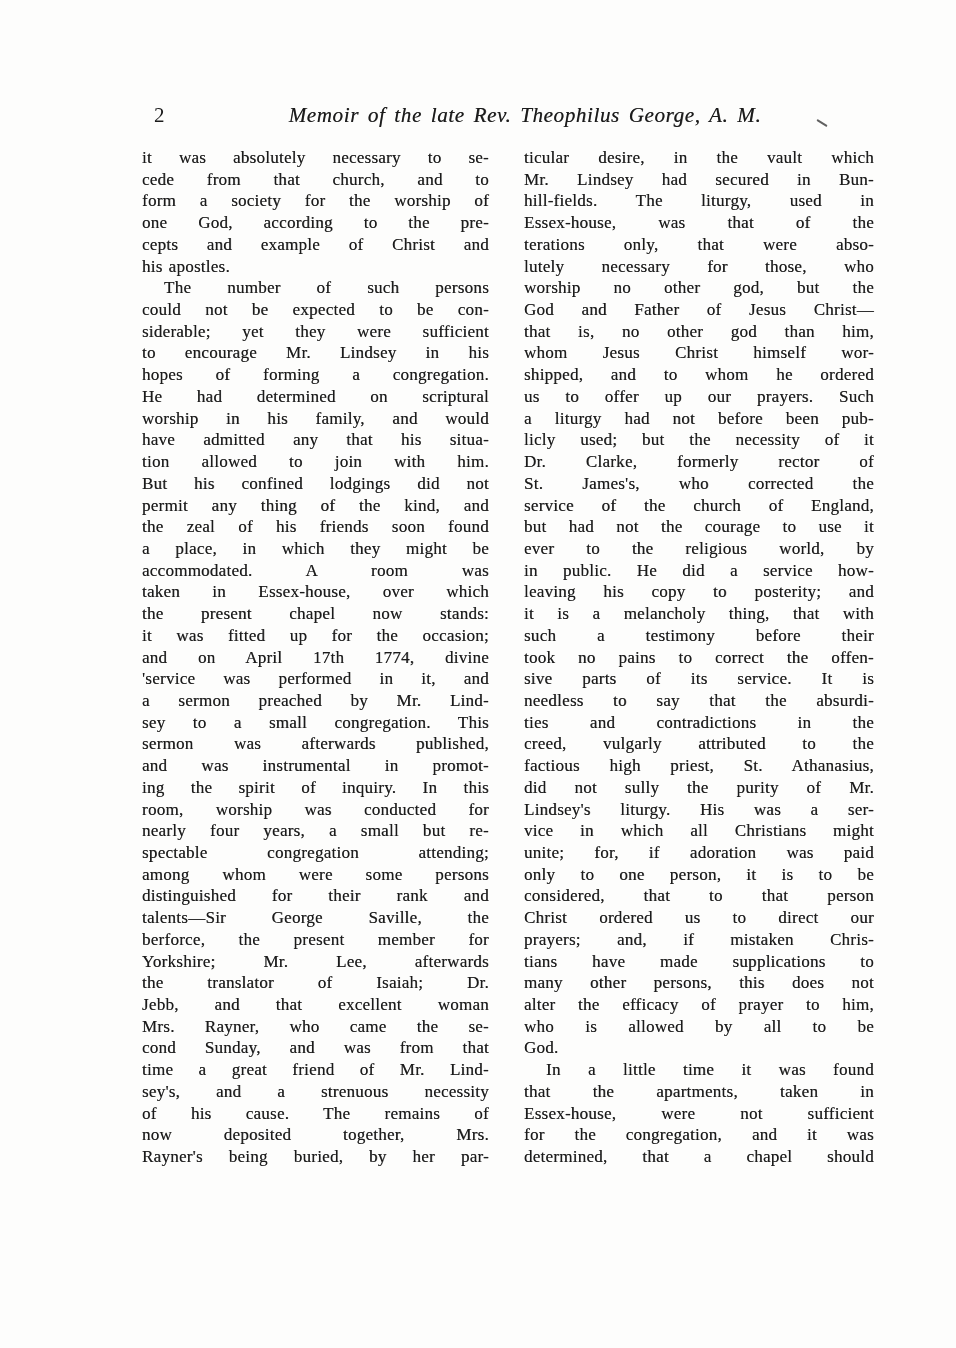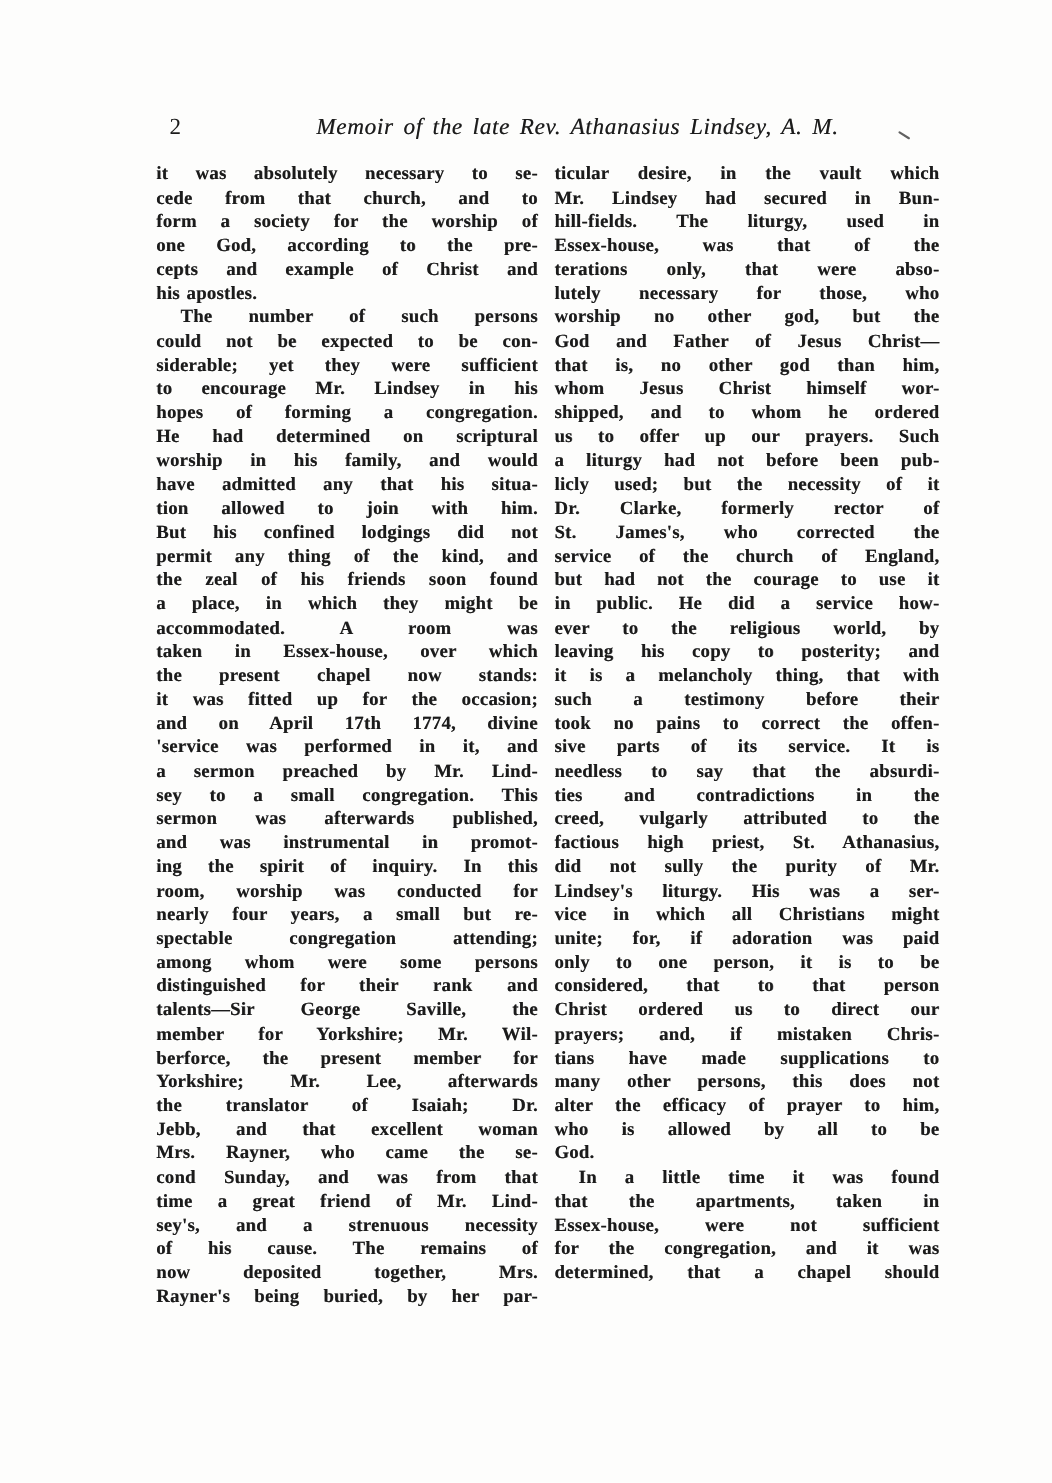--- a/index.html
+++ b/index.html
@@ -52,24 +52,23 @@
     background: #3a3a3a;
     transform: rotate(32deg);
     border-radius: 2px;
     opacity: 0.8;
   }
   
   .column {
     position: absolute;
     top: 147px;
     font-size: 17px;
-    font-weight: bold;
   }
   .column.left  { left: 142px; width: 347px; }
-  .column.right { left: 504px; width: 350px; }
+  .column.right { left: 524px; width: 350px; }
   .line {
     height: 21.72px;
     line-height: 21.72px;
     text-align: justify;
     text-align-last: justify;
     letter-spacing: 0.015em;
     word-spacing: 1.5px;
     white-space: normal;
     overflow: visible;
     text-shadow: 0.3px 0 0 rgba(20,20,20,0.6);
@@ -81,21 +80,21 @@
     text-indent: 22px;
   }
 </style>
 </head>
 <body>
 
 <div class="page">
 
   <div class="running-header">
     <span class="page-number">2</span>
-    <span class="header-title">Memoir of the late Rev. Athanasius Lindsey, A. M.</span>
+    <span class="header-title">Memoir of the late Rev. Theophilus George, A. M.</span>
   </div>
 
   <div class="ink-mark"></div>
 
   <div class="column left">
       <div class="line">it was absolutely necessary to se-</div>
       <div class="line">cede from that church, and to</div>
       <div class="line">form a society for the worship of</div>
       <div class="line">one God, according to the pre-</div>
       <div class="line">cepts and example of Christ and</div>
@@ -123,21 +122,20 @@
       <div class="line">sey to a small congregation. This</div>
       <div class="line">sermon was afterwards published,</div>
       <div class="line">and was instrumental in promot-</div>
       <div class="line">ing the spirit of inquiry. In this</div>
       <div class="line">room, worship was conducted for</div>
       <div class="line">nearly four years, a small but re-</div>
       <div class="line">spectable congregation attending;</div>
       <div class="line">among whom were some persons</div>
       <div class="line">distinguished for their rank and</div>
       <div class="line">talents—Sir George Saville, the</div>
-      <div class="line">member for Yorkshire; Mr. Wil-</div>
       <div class="line">berforce, the present member for</div>
       <div class="line">Yorkshire; Mr. Lee, afterwards</div>
       <div class="line">the translator of Isaiah; Dr.</div>
       <div class="line">Jebb, and that excellent woman</div>
       <div class="line">Mrs. Rayner, who came the se-</div>
       <div class="line">cond Sunday, and was from that</div>
       <div class="line">time a great friend of Mr. Lind-</div>
       <div class="line">sey's, and a strenuous necessity</div>
       <div class="line">of his cause. The remains of</div>
       <div class="line">now deposited together, Mrs.</div>
@@ -156,22 +154,22 @@
       <div class="line">that is, no other god than him,</div>
       <div class="line">whom Jesus Christ himself wor-</div>
       <div class="line">shipped, and to whom he ordered</div>
       <div class="line">us to offer up our prayers. Such</div>
       <div class="line">a liturgy had not before been pub-</div>
       <div class="line">licly used; but the necessity of it</div>
       <div class="line">Dr. Clarke, formerly rector of</div>
       <div class="line">St. James's, who corrected the</div>
       <div class="line">service of the church of England,</div>
       <div class="line">but had not the courage to use it</div>
+      <div class="line">ever to the religious world, by</div>
       <div class="line">in public. He did a service how-</div>
-      <div class="line">ever to the religious world, by</div>
       <div class="line">leaving his copy to posterity; and</div>
       <div class="line">it is a melancholy thing, that with</div>
       <div class="line">such a testimony before their</div>
       <div class="line">took no pains to correct the offen-</div>
       <div class="line">sive parts of its service. It is</div>
       <div class="line">needless to say that the absurdi-</div>
       <div class="line">ties and contradictions in the</div>
       <div class="line">creed, vulgarly attributed to the</div>
       <div class="line">factious high priest, St. Athanasius,</div>
       <div class="line">did not sully the purity of Mr.</div>

